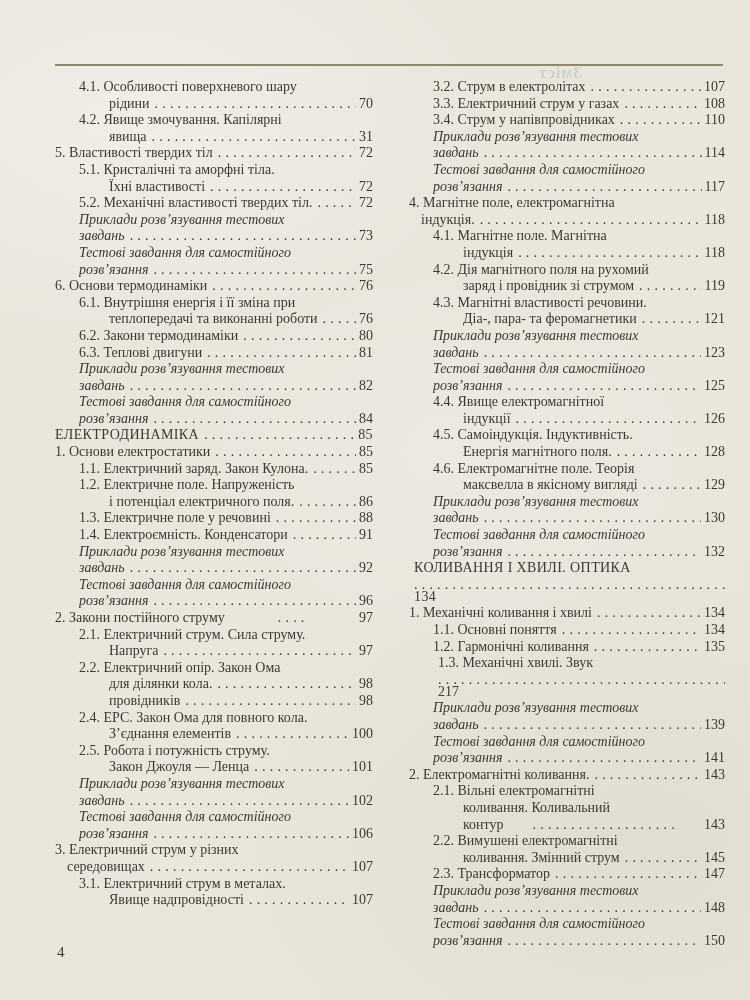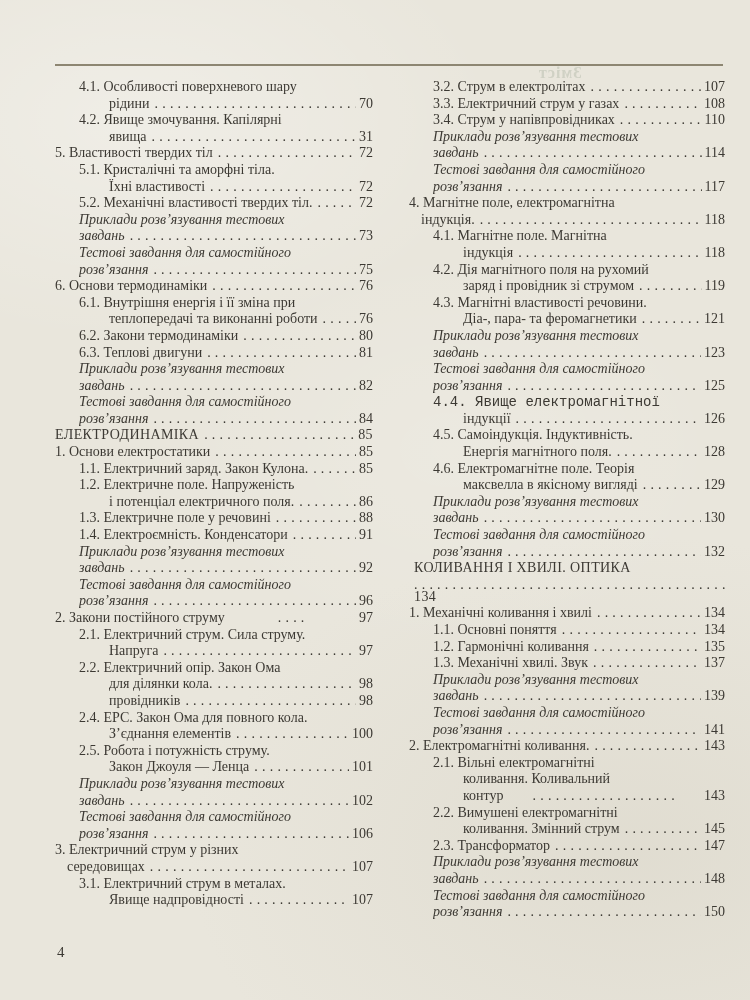--- a/index.html
+++ b/index.html
@@ -379,21 +379,21 @@
         </div>
         <div class="entry it">
           <div class="line" style="padding-left: 24px;">Тестові завдання для самостійного</div>
           <div class="line last" style="padding-left: 24px;">
             <span class="t">розв’язання</span>
             <span class="dots"></span>
             <span class="pg">125</span>
           </div>
         </div>
         <div class="entry l2">
-          <div class="line" style="padding-left: 24px; font-family: Liberation Mono, monospace;">4.4. Явище електромагнітної</div>
+          <div class="line" style="padding-left: 24px;">4.4. Явище електромагнітної</div>
           <div class="line last" style="padding-left: 54px;">
             <span class="t">індукції</span>
             <span class="dots"></span>
             <span class="pg">126</span>
           </div>
         </div>
         <div class="entry l2">
           <div class="line" style="padding-left: 24px;">4.5. Самоіндукція. Індуктивність.</div>
           <div class="line last" style="padding-left: 54px;">
             <span class="t">Енергія магнітного поля.</span>
@@ -447,24 +447,24 @@
           </div>
         </div>
         <div class="entry l2">
           <div class="line last" style="padding-left: 24px;">
             <span class="t">1.2. Гармонічні коливання</span>
             <span class="dots"></span>
             <span class="pg">135</span>
           </div>
         </div>
         <div class="entry l2">
-          <div class="line last" style="padding-left: 24px;">
+          <div class="line last" style="padding-left: 24px; flex-direction: column;">
             <span class="t">1.3. Механічні хвилі. Звук</span>
             <span class="dots"></span>
-            <span class="pg">137</span>
+            <span class="pg">217</span>
           </div>
         </div>
         <div class="entry it">
           <div class="line" style="padding-left: 24px;">Приклади розв’язування тестових</div>
           <div class="line last" style="padding-left: 24px;">
             <span class="t">завдань</span>
             <span class="dots"></span>
             <span class="pg">139</span>
           </div>
         </div>

